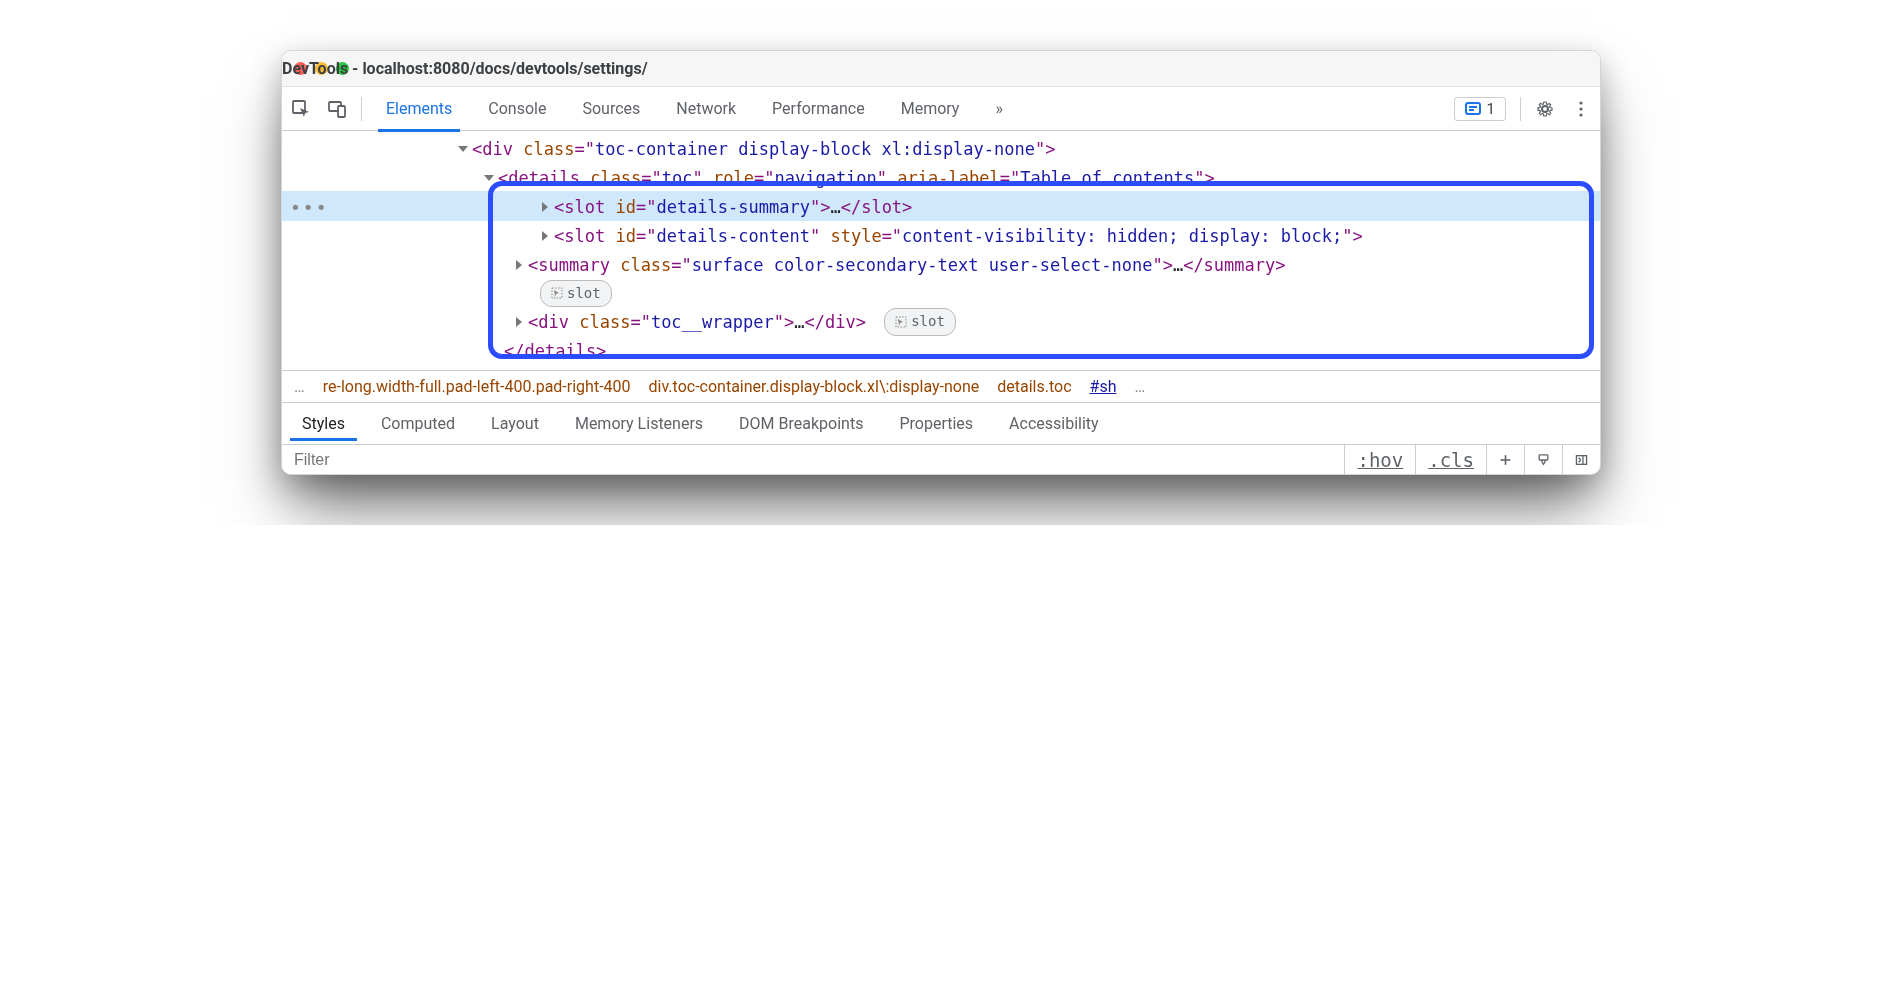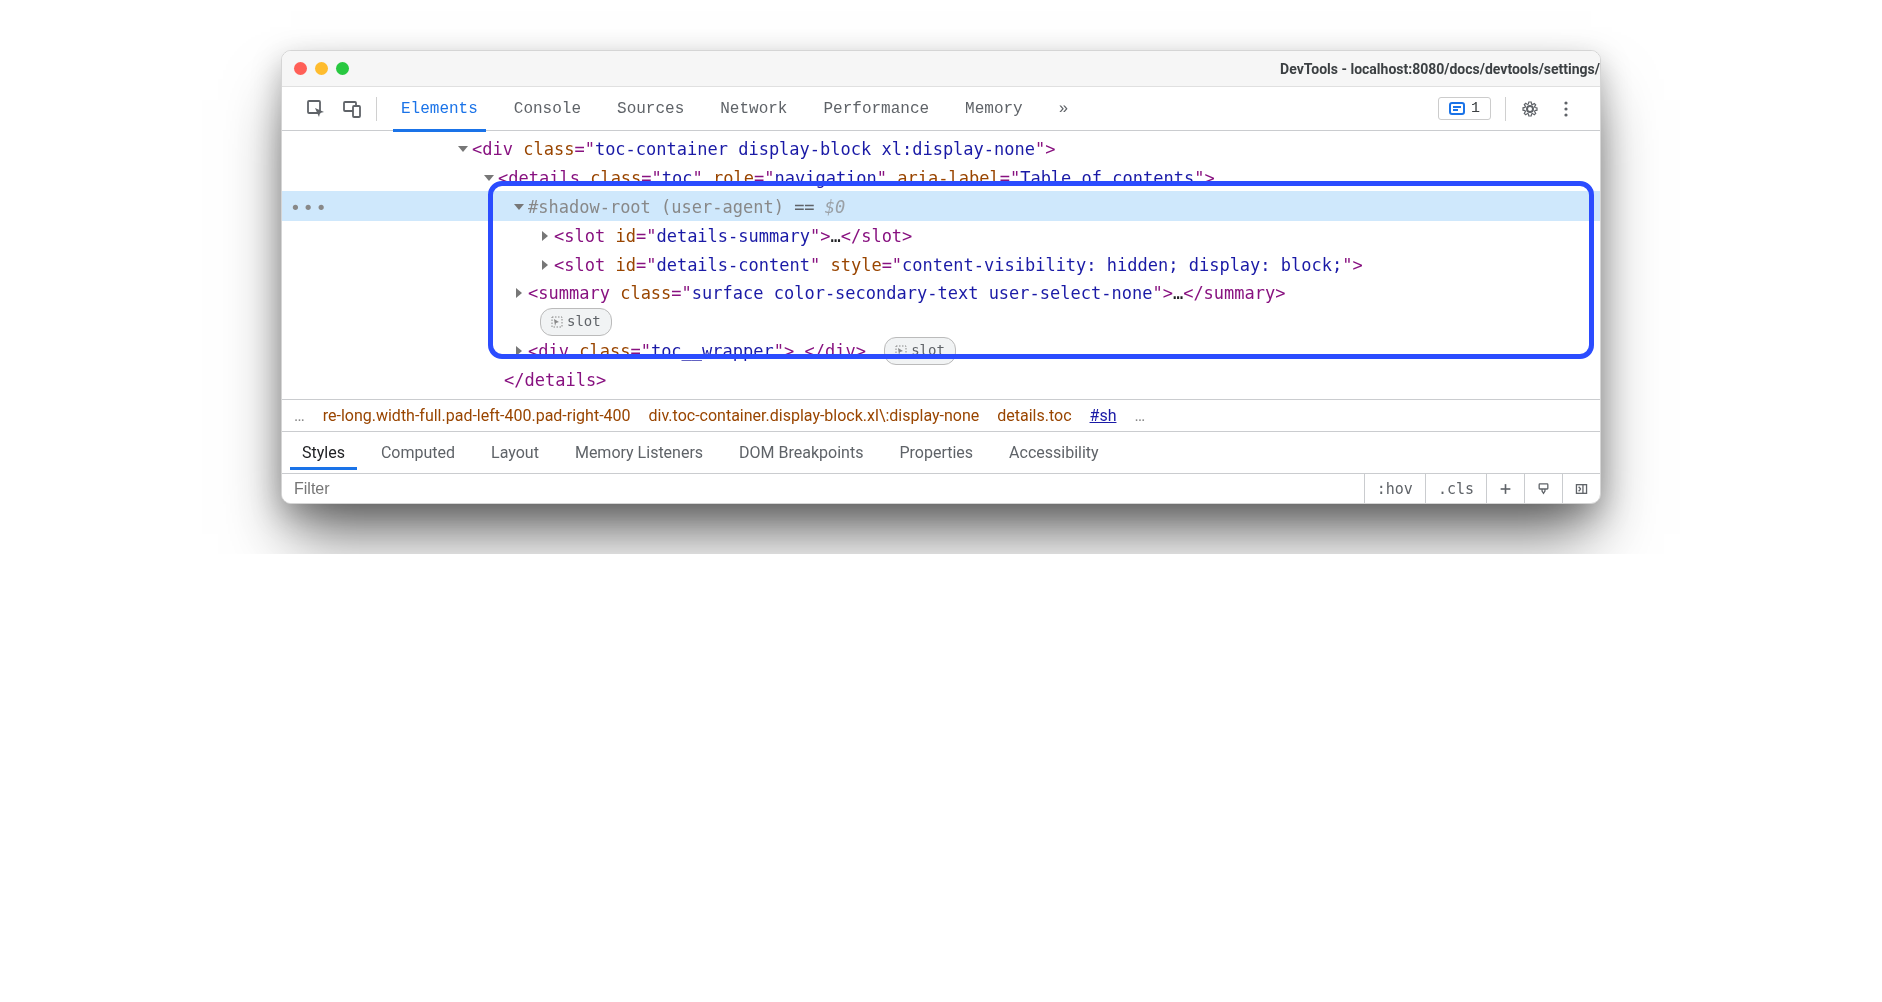--- a/index.html
+++ b/index.html
@@ -46,32 +46,31 @@
     align-items: center;
     padding: 0 12px;
     position: relative;
   }
   .traffic { display: flex; gap: 8px; }
   .dot { width: 13px; height: 13px; border-radius: 50%; }
   .dot.red { background: #ff5f57; }
   .dot.yellow { background: #febc2e; }
   .dot.green { background: #28c840; }
   .title {
-    position: absolute; left: 0; right: 0; text-align: right;
-    font-weight: 700; font-size: 14px; color: #3c4043;
+    position: absolute; left: 0; right: 0; text-align: left;
+    font-weight: 700; font-size: 16px; color: #3c4043;
     pointer-events: none;
   }
   .toolbar {
     height: 44px;
     display: flex;
     align-items: center;
     border-bottom: 1px solid var(--border);
-    padding: 0 16px;
+    padding: 0 1px;
     font-size: 16px;
-    font-family: Liberation Mono, monospace;
   }
   .tb-btn {
     width: 36px; height: 44px;
     display: flex; align-items: center; justify-content: center;
     color: #5f6368;
   }
   .sep {
     width: 1px; height: 24px; background: #d0d0d0; margin: 0 6px;
   }
   .tabs { display: flex; height: 44px; flex: 0 0 auto; }
@@ -179,21 +178,21 @@
     border-top: 1px solid var(--border);
     height: 30px;
   }
   .filter-input {
     flex: 1; border: none; font-size: 16px;
     padding: 0 12px; outline: none; color: var(--text-muted);
   }
   .fb-seg {
     display: flex; align-items: center; padding: 0 12px;
     border-left: 1px solid var(--border); color: #5f6368;
-    font-size: 15px; font-family: "SF Mono", Menlo, Consolas, monospace;
+    font-size: 19px; font-family: "SF Mono", Menlo, Consolas, monospace; text-decoration: underline;
   }
   .fb-icon { width: 38px; justify-content: center; }
   svg { display: block; }
 </style>
 </head>
 <body>
 
 <div class="win">
 
   <div class="titlebar">
@@ -259,23 +258,20 @@
     <div class="highlight-box" style="left:206px; right:6px; top:50px; height:178px;"></div>
 
     <div class="ln row">
       <span class="ind0"></span><span class="tri open"></span><span class="tag">&lt;</span><span class="tag">div</span><span> </span><span class="an">class</span><span class="tag">="</span><span class="av">toc-container display-block xl:display-none</span><span class="tag">"&gt;</span>
     </div>
 
     <div class="ln row">
       <span class="ind1"></span><span class="tri open"></span><span class="tag">&lt;</span><span class="tag">details</span><span> </span><span class="an">class</span><span class="tag">="</span><span class="av">toc</span><span class="tag">" </span><span class="an">role</span><span class="tag">="</span><span class="av">navigation</span><span class="tag">" </span><span class="an">aria-label</span><span class="tag">="</span><span class="av">Table of contents</span><span class="tag">"&gt;</span>
     </div>
 
-    <div class="ln row">
-      <span class="ind2"></span><span class="tri open"></span><span class="gy">#</span><span class="gy">shadow-root (user-agent)</span><span class="eq"> == </span><span class="eq0">$0</span>
-    </div>
 
     <div class="ln row">
       <span class="ind3"></span><span class="tri"></span><span class="tag">&lt;</span><span class="tag">slot</span><span> </span><span class="an">id</span><span class="tag">="</span><span class="av">details-summary</span><span class="tag">"&gt;</span><span>…</span><span class="tag">&lt;/slot&gt;</span>
     </div>
 
     <div class="ln row">
       <span class="ind3"></span><span class="tri"></span><span class="tag">&lt;</span><span class="tag">slot</span><span> </span><span class="an">id</span><span class="tag">="</span><span class="av">details-content</span><span class="tag">" </span><span class="an">style</span><span class="tag">="</span><span class="av">content-visibility: hidden; display: block;</span><span class="tag">"&gt;</span>
     </div>
 
 

